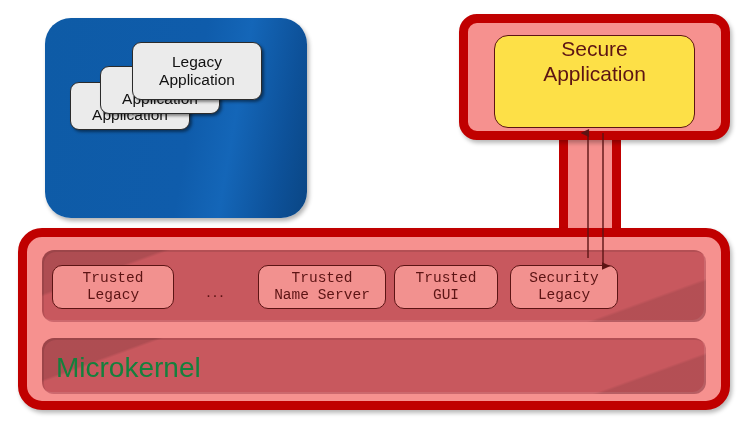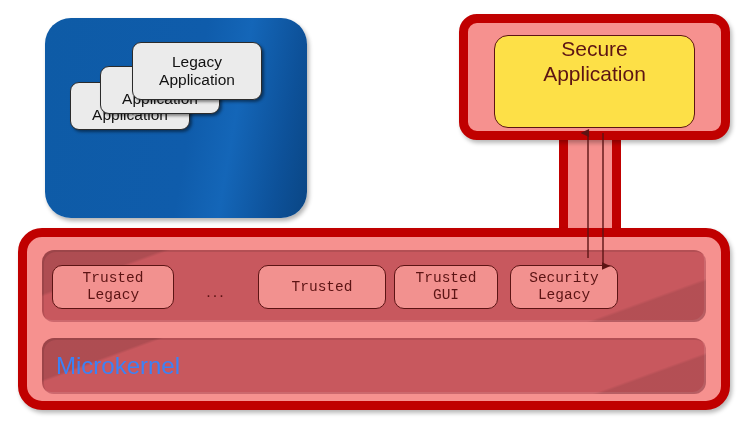--- a/index.html
+++ b/index.html
@@ -84,21 +84,21 @@
   .bar-kernel{top:338px;height:56px;}
   .bar::before{
     content:"";position:absolute;inset:0;border-radius:12px;
     background:linear-gradient(160deg,rgba(0,0,0,0.13) 0%,rgba(0,0,0,0.13) 14%,
                rgba(255,255,255,0.0) 15%,rgba(255,255,255,0.0) 86%,
                rgba(0,0,0,0.10) 87%);
     pointer-events:none;
   }
   .kernel-label{
     position:absolute;left:56px;top:352px;
-    color:#3b82f6;font-size:24px;white-space:nowrap;
+    color:#15803d;font-size:28px;white-space:nowrap;
   }
 
   
   .service{
     position:absolute;top:265px;height:44px;
     border:1.2px solid #5c1414;border-radius:10px;
     background:#f2918f;
     box-sizing:border-box;
     display:flex;align-items:center;justify-content:center;
     color:#5c1414;font-size:14.5px;line-height:17px;text-align:center;
@@ -164,20 +164,21 @@
   <div class="service svc-0">
     <div>
       <span>Trusted</span>
       <span>Legacy</span>
     </div>
   </div>
   <div class="ellipsis">...</div>
   <div class="service svc-1">
     <div>
       <span>Trusted</span>
+      <span>Name Server</span>
     </div>
   </div>
   <div class="service svc-2">
     <div>
       <span>Trusted</span>
       <span>GUI</span>
     </div>
   </div>
   <div class="service svc-3">
     <div>

